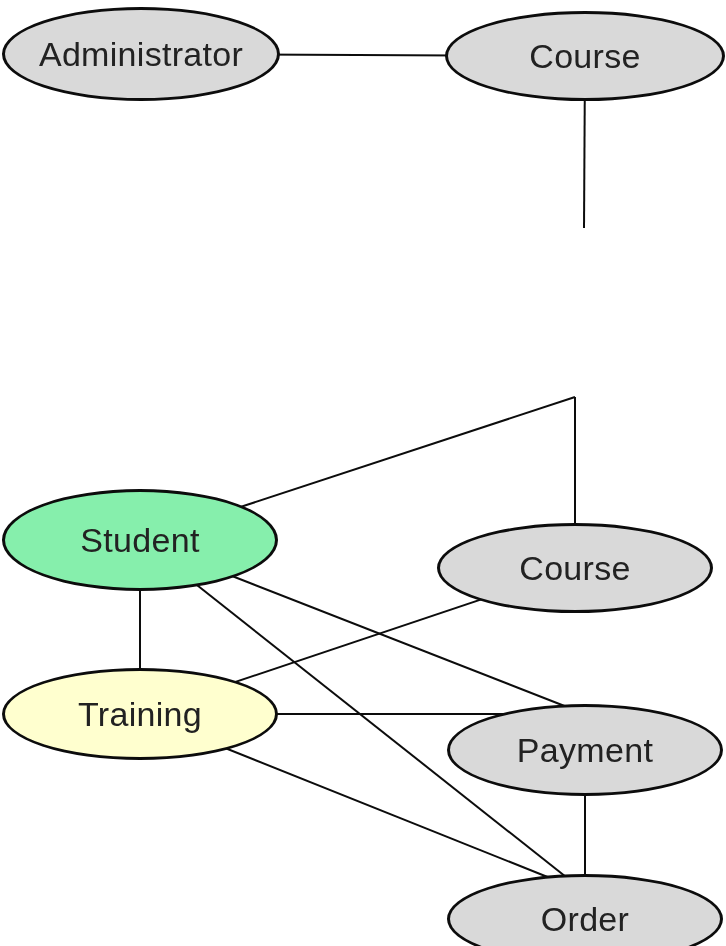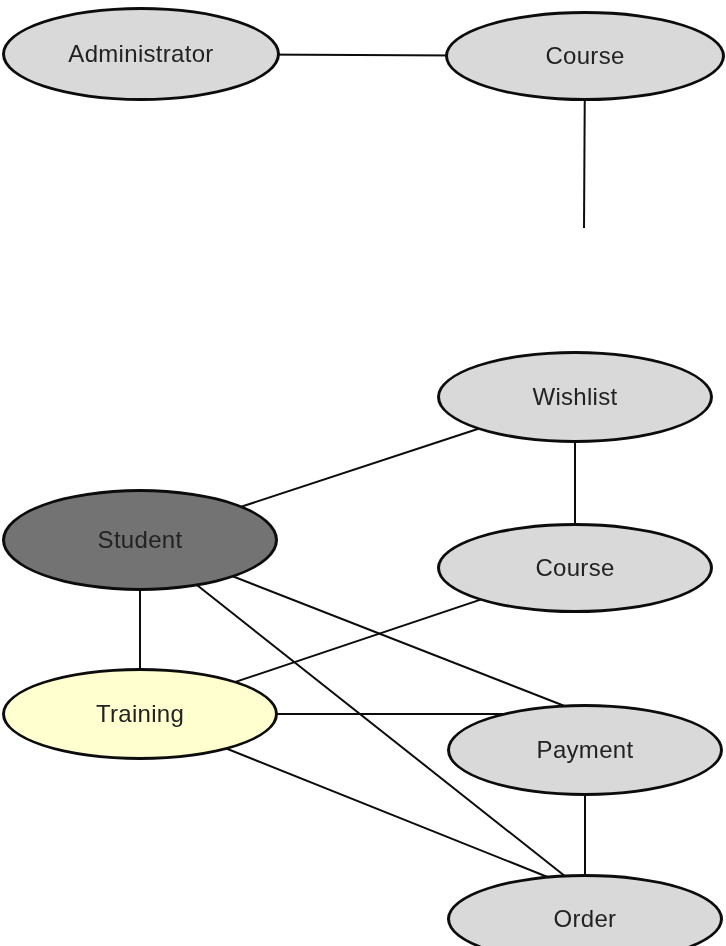--- a/index.html
+++ b/index.html
@@ -28,21 +28,21 @@
     z-index: 1;
     box-sizing: border-box;
     border: 3.5px solid #0c0c0c;
     border-radius: 50%;
     display: flex;
     align-items: center;
     justify-content: center;
     cursor: default;
   }
   .node span {
-    font-size: 24px;
+    font-size: 34px;
     color: #222222;
     letter-spacing: 0.3px;
     white-space: nowrap;
     user-select: none;
   }
 </style>
 </head>
 <body>
 
 <div class="stage" style="background: rgb(255, 255, 255);">
@@ -59,24 +59,21 @@
       <line x1="575" y1="397" x2="575" y2="568" stroke="#0c0c0c" stroke-width="2"></line>
       <line x1="585" y1="714" x2="585" y2="892" stroke="#0c0c0c" stroke-width="2"></line>
     </svg>
 
 <div class="node" style="left: 2px; top: 7px; width: 278px; height: 94px; background: rgb(217, 217, 217); border-color: rgb(12, 12, 12);">
       <span>Administrator</span>
     </div>
     <div class="node" style="left: 445px; top: 11px; width: 280px; height: 90px; background: rgb(217, 217, 217); border-color: rgb(12, 12, 12);">
       <span>Course</span>
     </div>
-    <div class="node" style="left: 437px; top: 351px; width: 276px; height: 92px; background: rgb(217, 217, 217); border-color: rgb(12, 12, 12);">
-      <span>Wishlist</span>
-    </div>
-    <div class="node" style="left: 2px; top: 489px; width: 276px; height: 102px; background: #737373; border-color: rgb(12, 12, 12);">
+    <div class="node" style="left: 2px; top: 489px; width: 276px; height: 102px; background: #86efac; border-color: rgb(12, 12, 12);">
       <span>Student</span>
     </div>
     <div class="node" style="left: 437px; top: 523px; width: 276px; height: 90px; background: rgb(217, 217, 217); border-color: rgb(12, 12, 12);">
       <span>Course</span>
     </div>
     <div class="node" style="left: 2px; top: 668px; width: 276px; height: 92px; background: rgb(255, 255, 207); border-color: rgb(12, 12, 12); align-items: center;">
       <span>Training</span>
     </div>
     <div class="node" style="left: 447px; top: 704px; width: 276px; height: 92px; background: rgb(217, 217, 217); border-color: rgb(12, 12, 12);">
       <span>Payment</span>

